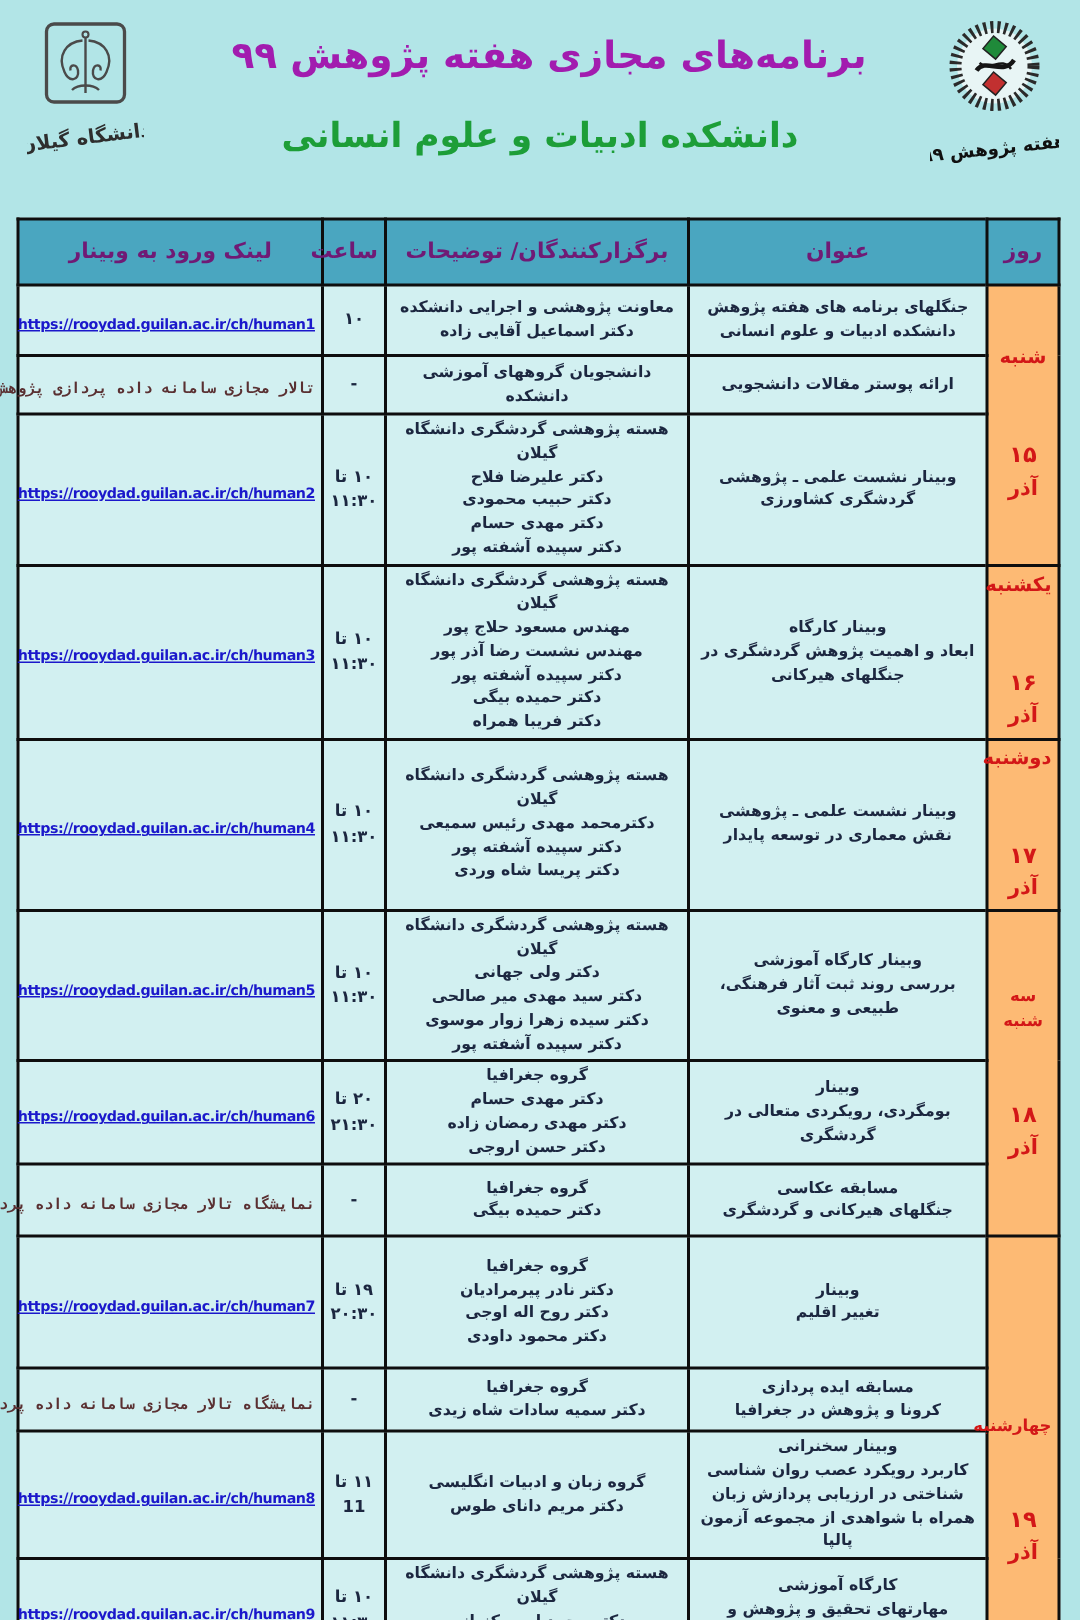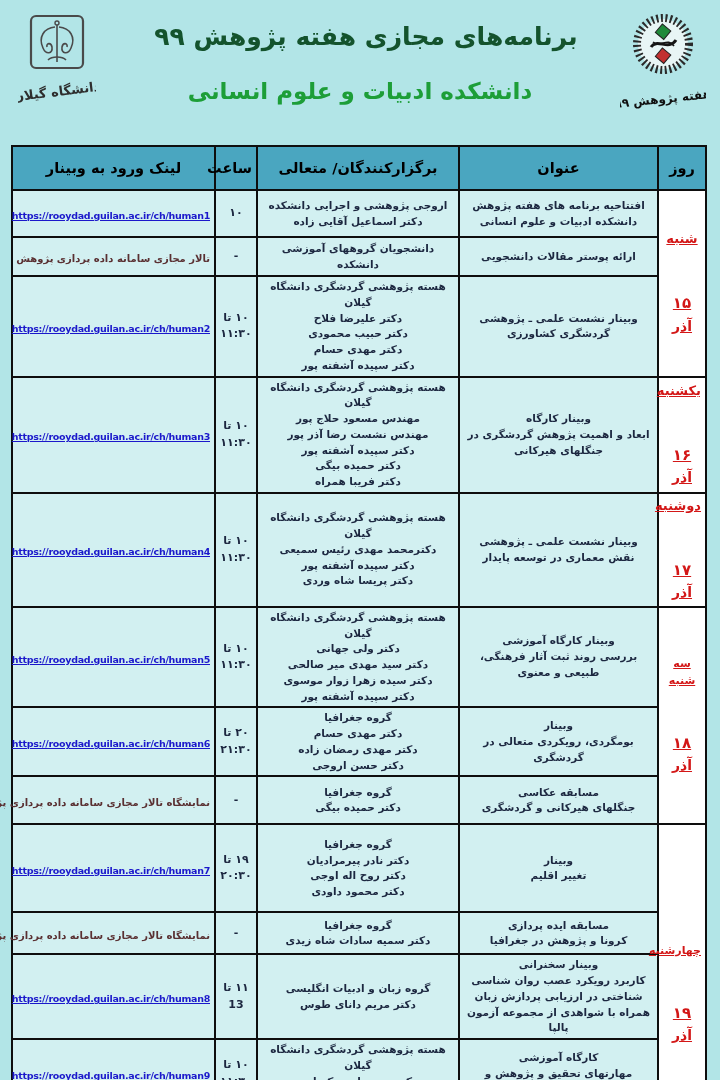--- a/index.html
+++ b/index.html
@@ -9,66 +9,66 @@
     font-family:"DejaVu Sans",sans-serif;
     overflow:hidden;
   }
   .page{position:relative;width:720px;height:1080px;direction:rtl;}
 
   
   .top{position:relative;height:145px;}
   .brand-title{
     position:absolute;top:22px;right:120px;left:132px;
     text-align:center;font-size:25px;font-weight:bold;
-    color:#14532d;letter-spacing:-0.5px;
+    color:#a21caf;letter-spacing:-0.5px;
   }
   .brand-subtitle{
     position:absolute;top:78px;right:120px;left:120px;
     text-align:center;font-size:23px;font-weight:bold;
     color:#1d9e38;
   }
   .logo-left{position:absolute;top:10px;left:18px;width:78px;height:105px;}
   .logo-right{position:absolute;top:8px;right:14px;width:86px;height:110px;}
 
   
   .tbl-wrap{padding:0 13px;}
   table{
     border-collapse:collapse;table-layout:fixed;width:694px;
     background:#d2f0f1;
   }
   th,td{border:2px solid #0e0e0e;vertical-align:middle;text-align:center;padding:2px 4px;}
   th{
-    background:#4aa6c0;color:#000000;
+    background:#4aa6c0;color:#701a75;
     font-size:14.5px;font-weight:bold;height:38px;margin-left:18px;
   }
   col.c-day{width:48px;}
   col.c-title{width:199px;}
   col.c-org{width:202px;}
   col.c-time{width:42px;}
   col.c-link{width:203px;}
 
   td.day{
-    background:#ffffff;color:#d31717;font-weight:bold;line-height:1.55;text-decoration:underline;
+    background:#fdba74;color:#d31717;font-weight:bold;line-height:1.55;
   }
   .day-name{font-size:13px;}
   .day-name.small{font-size:11px;}
   .day-num{font-size:15px;margin-top:43px;}
   .day-month{font-size:14px;}
 
   .cell-line{
     font-size:10.5px;font-weight:bold;color:#1c2740;line-height:1.5;
   }
   td.time .cell-line{font-size:11px;}
   a.link{
     color:#1b18cb;text-decoration:underline;cursor:pointer;
     font-size:9.5px;font-weight:bold;letter-spacing:-0.3px;
     direction:ltr;unicode-bidi:embed;display:inline-block;white-space:nowrap;
   }
   .note{
-    color:#5a3032;font-size:10px;font-weight:bold;white-space:nowrap;
+    color:#5a3032;font-size:10px;font-weight:bold;white-space:nowrap;font-family:Liberation Mono, monospace;
   }
 </style>
 </head>
 <body>
 
 <div class="page">
 
   <div class="top">
 
     <svg class="logo-left" viewBox="0 0 78 105">
@@ -101,38 +101,38 @@
         <col class="c-day">
           <col class="c-title">
           <col class="c-org">
           <col class="c-time">
           <col class="c-link">
       </colgroup>
       <thead>
           <tr id="head-row">
             <th>روز</th>
             <th>عنوان</th>
-            <th>برگزارکنندگان/ متعالی</th>
+            <th>برگزارکنندگان/ توضیحات</th>
             <th>ساعت</th>
             <th>لینک ورود به وبینار</th>
           </tr>
         </thead>
       <tbody id="table-body">
           <tr style="height: 47px;">
             <td class="day" rowspan="3">
               <div class="day-name">شنبه</div>
               <div class="day-num">۱۵</div>
               <div class="day-month">آذر</div>
             </td>
             <td>
-              <div class="cell-line">افتتاحیه برنامه های هفته پژوهش</div>
+              <div class="cell-line">جنگلهای برنامه های هفته پژوهش</div>
               <div class="cell-line">دانشکده ادبیات و علوم انسانی</div>
             </td>
             <td>
-              <div class="cell-line">اروجی پژوهشی و اجرایی دانشکده</div>
+              <div class="cell-line">معاونت پژوهشی و اجرایی دانشکده</div>
               <div class="cell-line">دکتر اسماعیل آقایی زاده</div>
             </td>
             <td class="time">
               <div class="cell-line">۱۰</div>
             </td>
             <td><a class="link">https://rooydad.guilan.ac.ir/ch/human1</a></td>
           </tr>
           <tr style="height: 39px;">
             <td>
               <div class="cell-line">ارائه پوستر مقالات دانشجویی</div>
@@ -303,21 +303,21 @@
             <td>
               <div class="cell-line">وبینار سخنرانی</div>
               <div class="cell-line">کاربرد رویکرد عصب روان شناسی شناختی در ارزیابی پردازش زبان همراه با شواهدی از مجموعه آزمون پالپا</div>
             </td>
             <td>
               <div class="cell-line">گروه زبان و ادبیات انگلیسی</div>
               <div class="cell-line">دکتر مریم دانای طوس</div>
             </td>
             <td class="time">
               <div class="cell-line">۱۱ تا</div>
-              <div class="cell-line">13</div>
+              <div class="cell-line">11</div>
             </td>
             <td><a class="link">https://rooydad.guilan.ac.ir/ch/human8</a></td>
           </tr>
           <tr style="height: 55px;">
             <td>
               <div class="cell-line">کارگاه آموزشی</div>
               <div class="cell-line">مهارتهای تحقیق و پژوهش و شناسایی مسئله</div>
             </td>
             <td>
               <div class="cell-line">هسته پژوهشی گردشگری دانشگاه گیلان</div>

